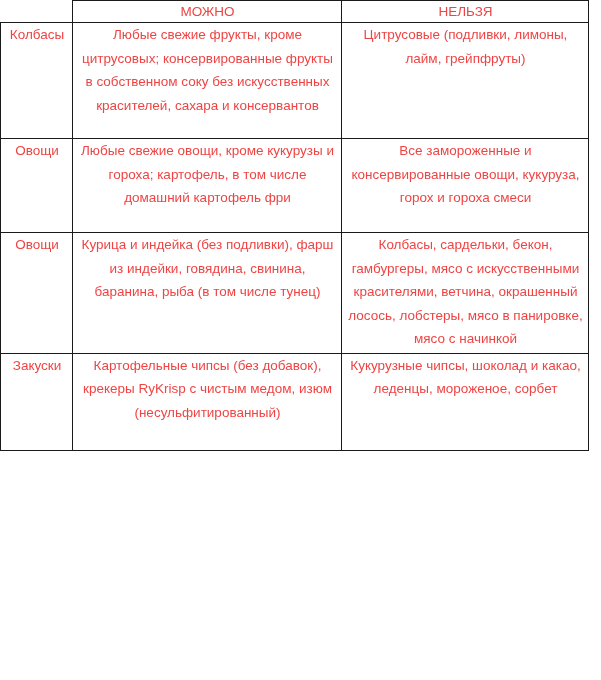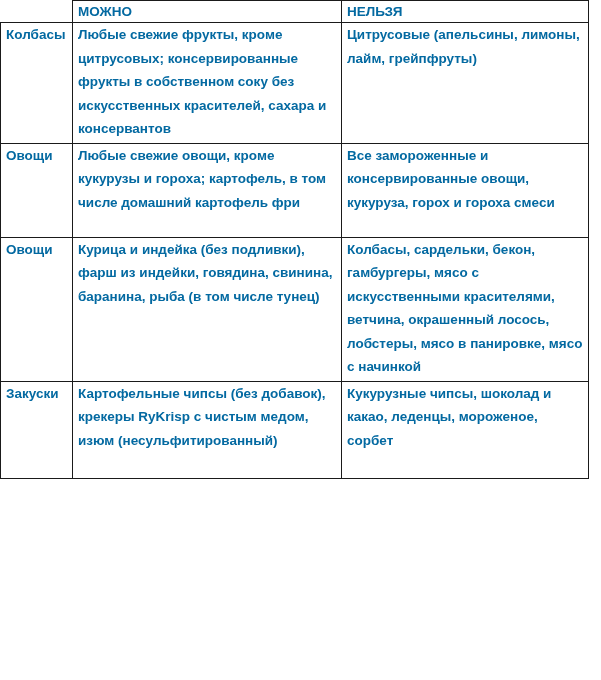--- a/index.html
+++ b/index.html
@@ -30,26 +30,26 @@
     background: #ffffff;
   }
   table.diet-table col.c-cat   { width: 72px; }
   table.diet-table col.c-allow { width: 269px; }
   table.diet-table col.c-avoid { width: 247px; }
 
   table.diet-table th,
   table.diet-table td {
     border: 1px solid #1a1a1a;
     vertical-align: top;
-    text-align: left;
-    font-weight: bold;
+    text-align: center;
+    font-weight: normal;
     font-size: 13.5px;
     line-height: 23.5px;
     padding: 0px 4px 2px 5px;
-    color: #0369a1;
+    color: #ef4444;
     background: #ffffff;
     word-wrap: break-word;
     overflow-wrap: break-word;
     hyphens: none;
   }
   table.diet-table thead th {
     height: 21px;
     padding-top: 0px;
     padding-bottom: 0px;
     line-height: 21px;
@@ -85,21 +85,21 @@
       <tr>
         <th class="corner"></th>
         <th>МОЖНО</th>
         <th>НЕЛЬЗЯ</th>
       </tr>
     </thead>
     <tbody>
       <tr class="r-fruit">
         <td class="cat-cell">Колбасы</td>
         <td>Любые свежие фрукты, кроме цитрусовых; консервированные фрукты в собственном соку без искусственных красителей, сахара и консервантов</td>
-        <td>Цитрусовые (апельсины, лимоны, лайм, грейпфруты)</td>
+        <td>Цитрусовые (подливки, лимоны, лайм, грейпфруты)</td>
       </tr>
       <tr class="r-veg">
         <td class="cat-cell">Овощи</td>
         <td>Любые свежие овощи, кроме кукурузы и гороха; картофель, в том числе домашний картофель фри</td>
         <td>Все замороженные и консервированные овощи, кукуруза, горох и гороха смеси</td>
       </tr>
       <tr class="r-meat">
         <td class="cat-cell">Овощи</td>
         <td>Курица и индейка (без подливки), фарш из индейки, говядина, свинина, баранина, рыба (в том числе тунец)</td>
         <td>Колбасы, сардельки, бекон, гамбургеры, мясо с искусственными красителями, ветчина, окрашенный лосось, лобстеры, мясо в панировке, мясо с начинкой</td>

